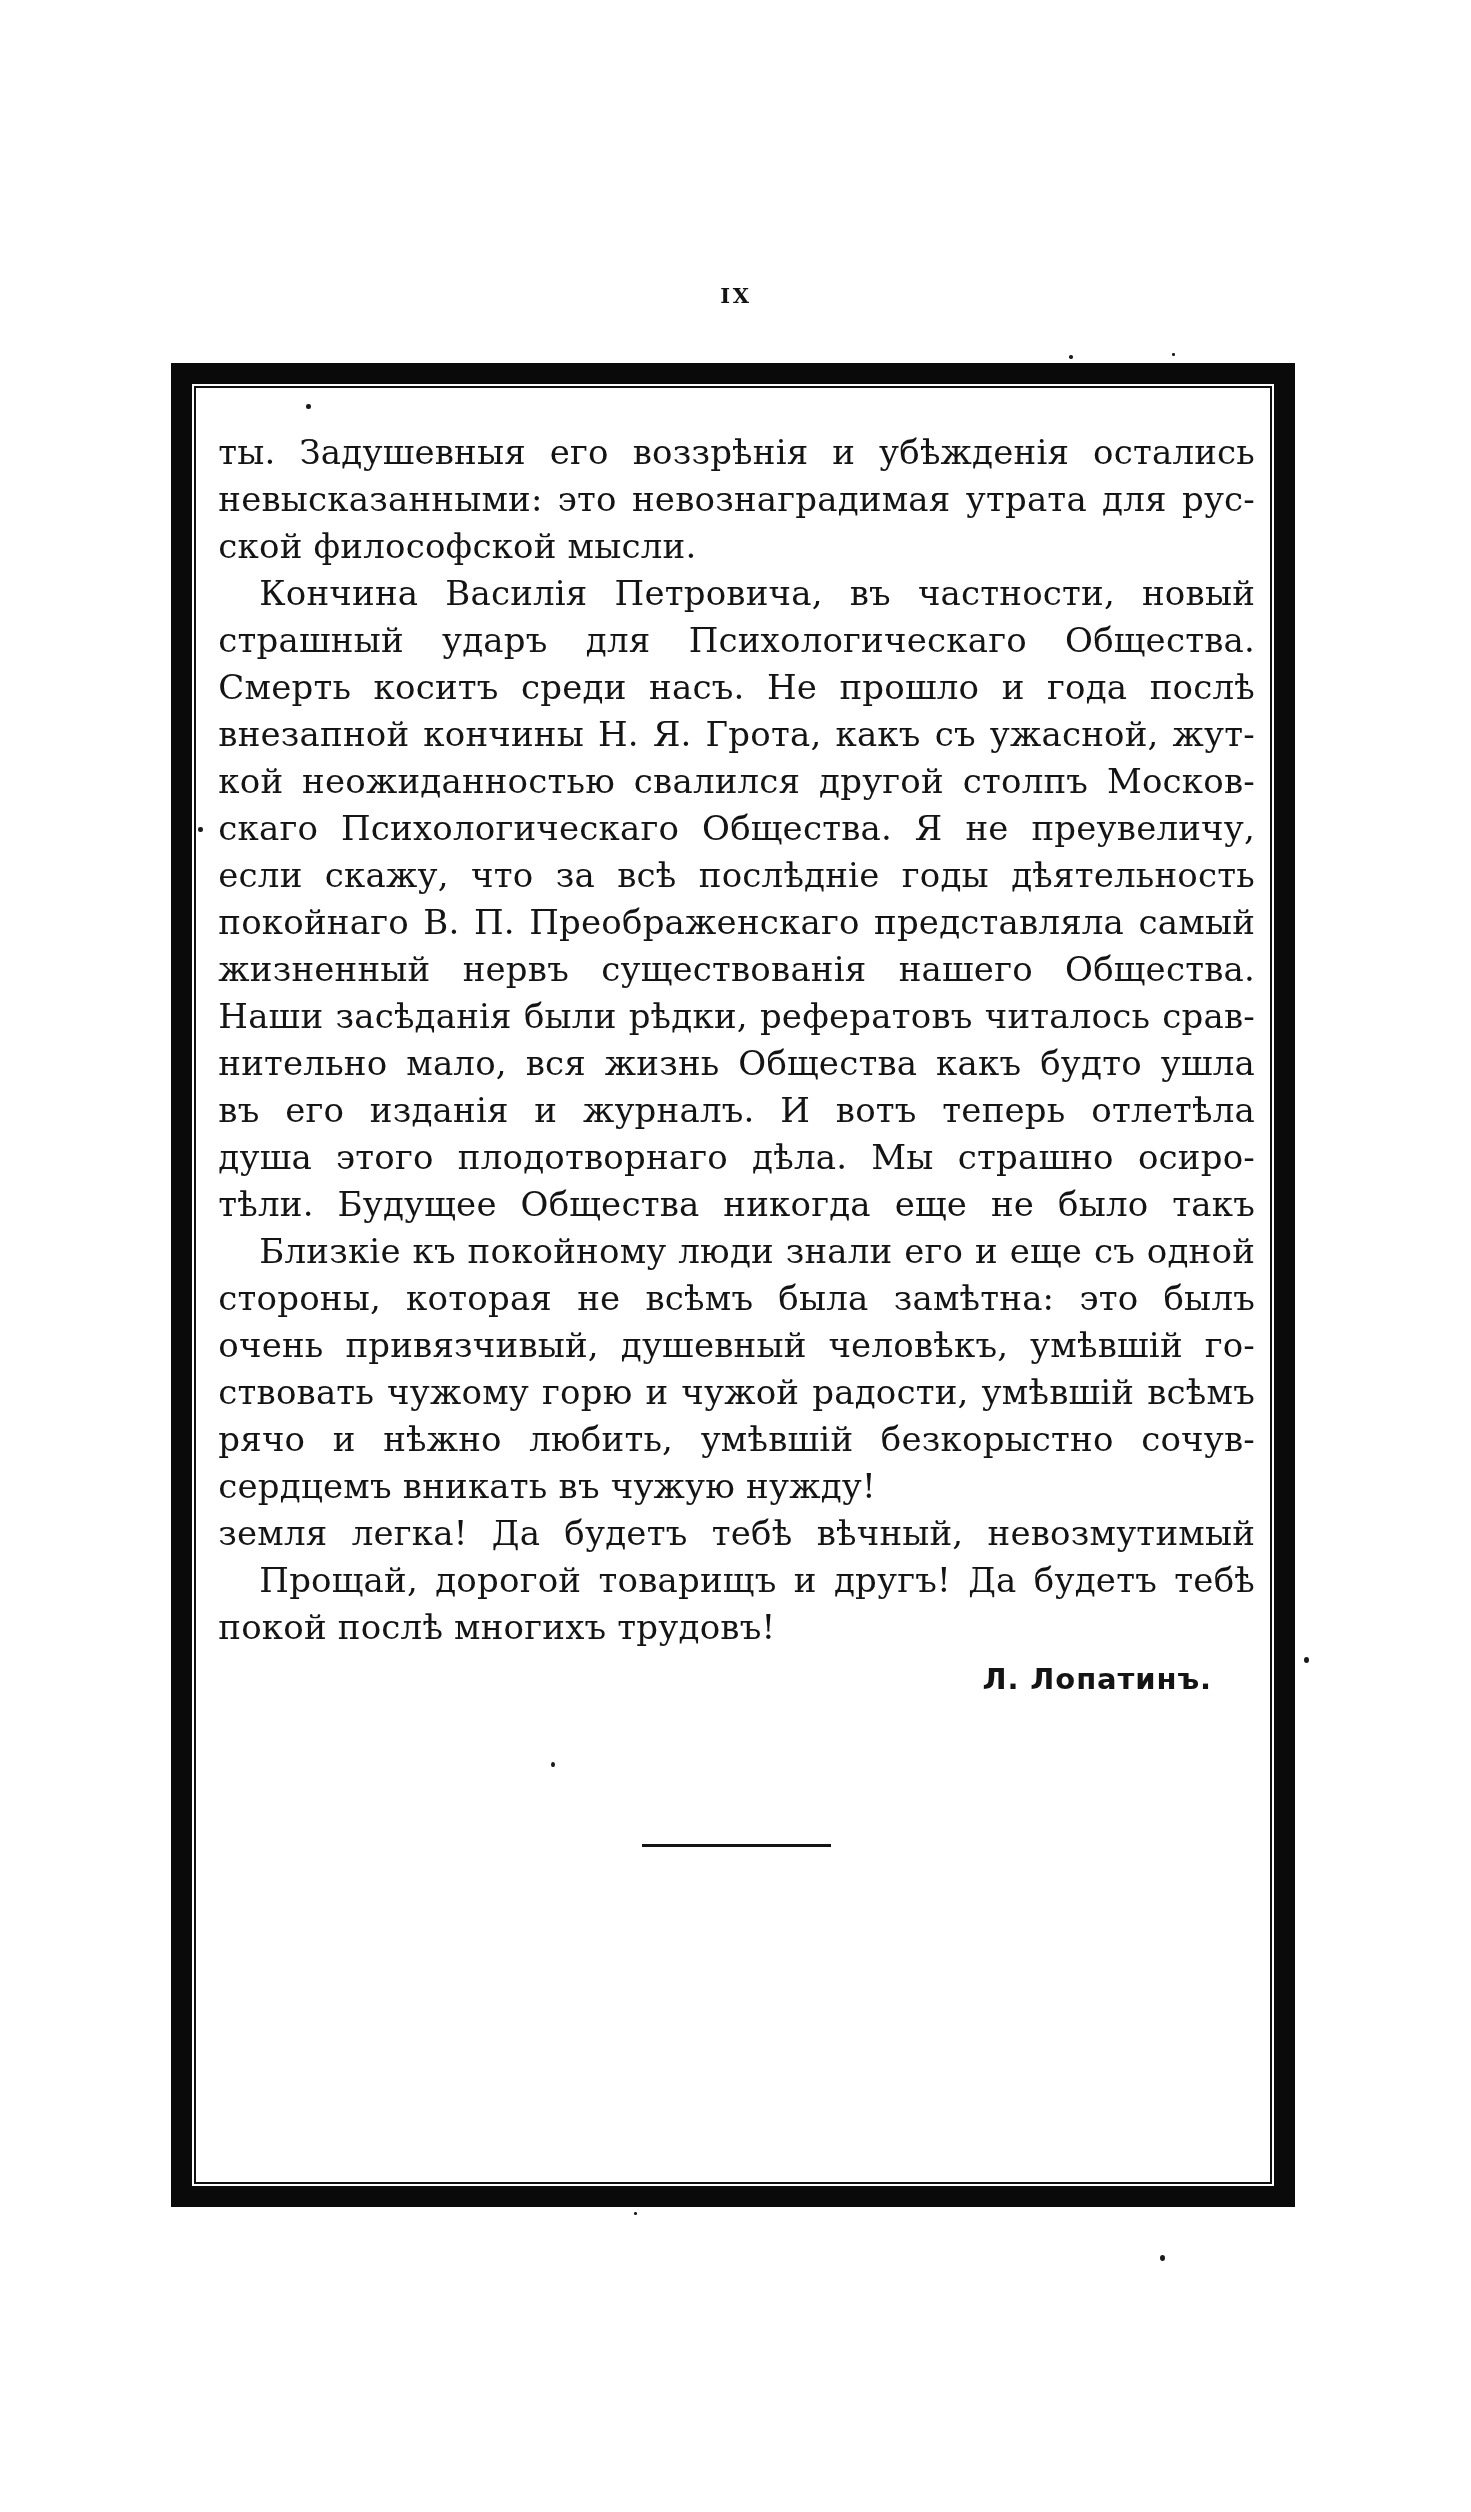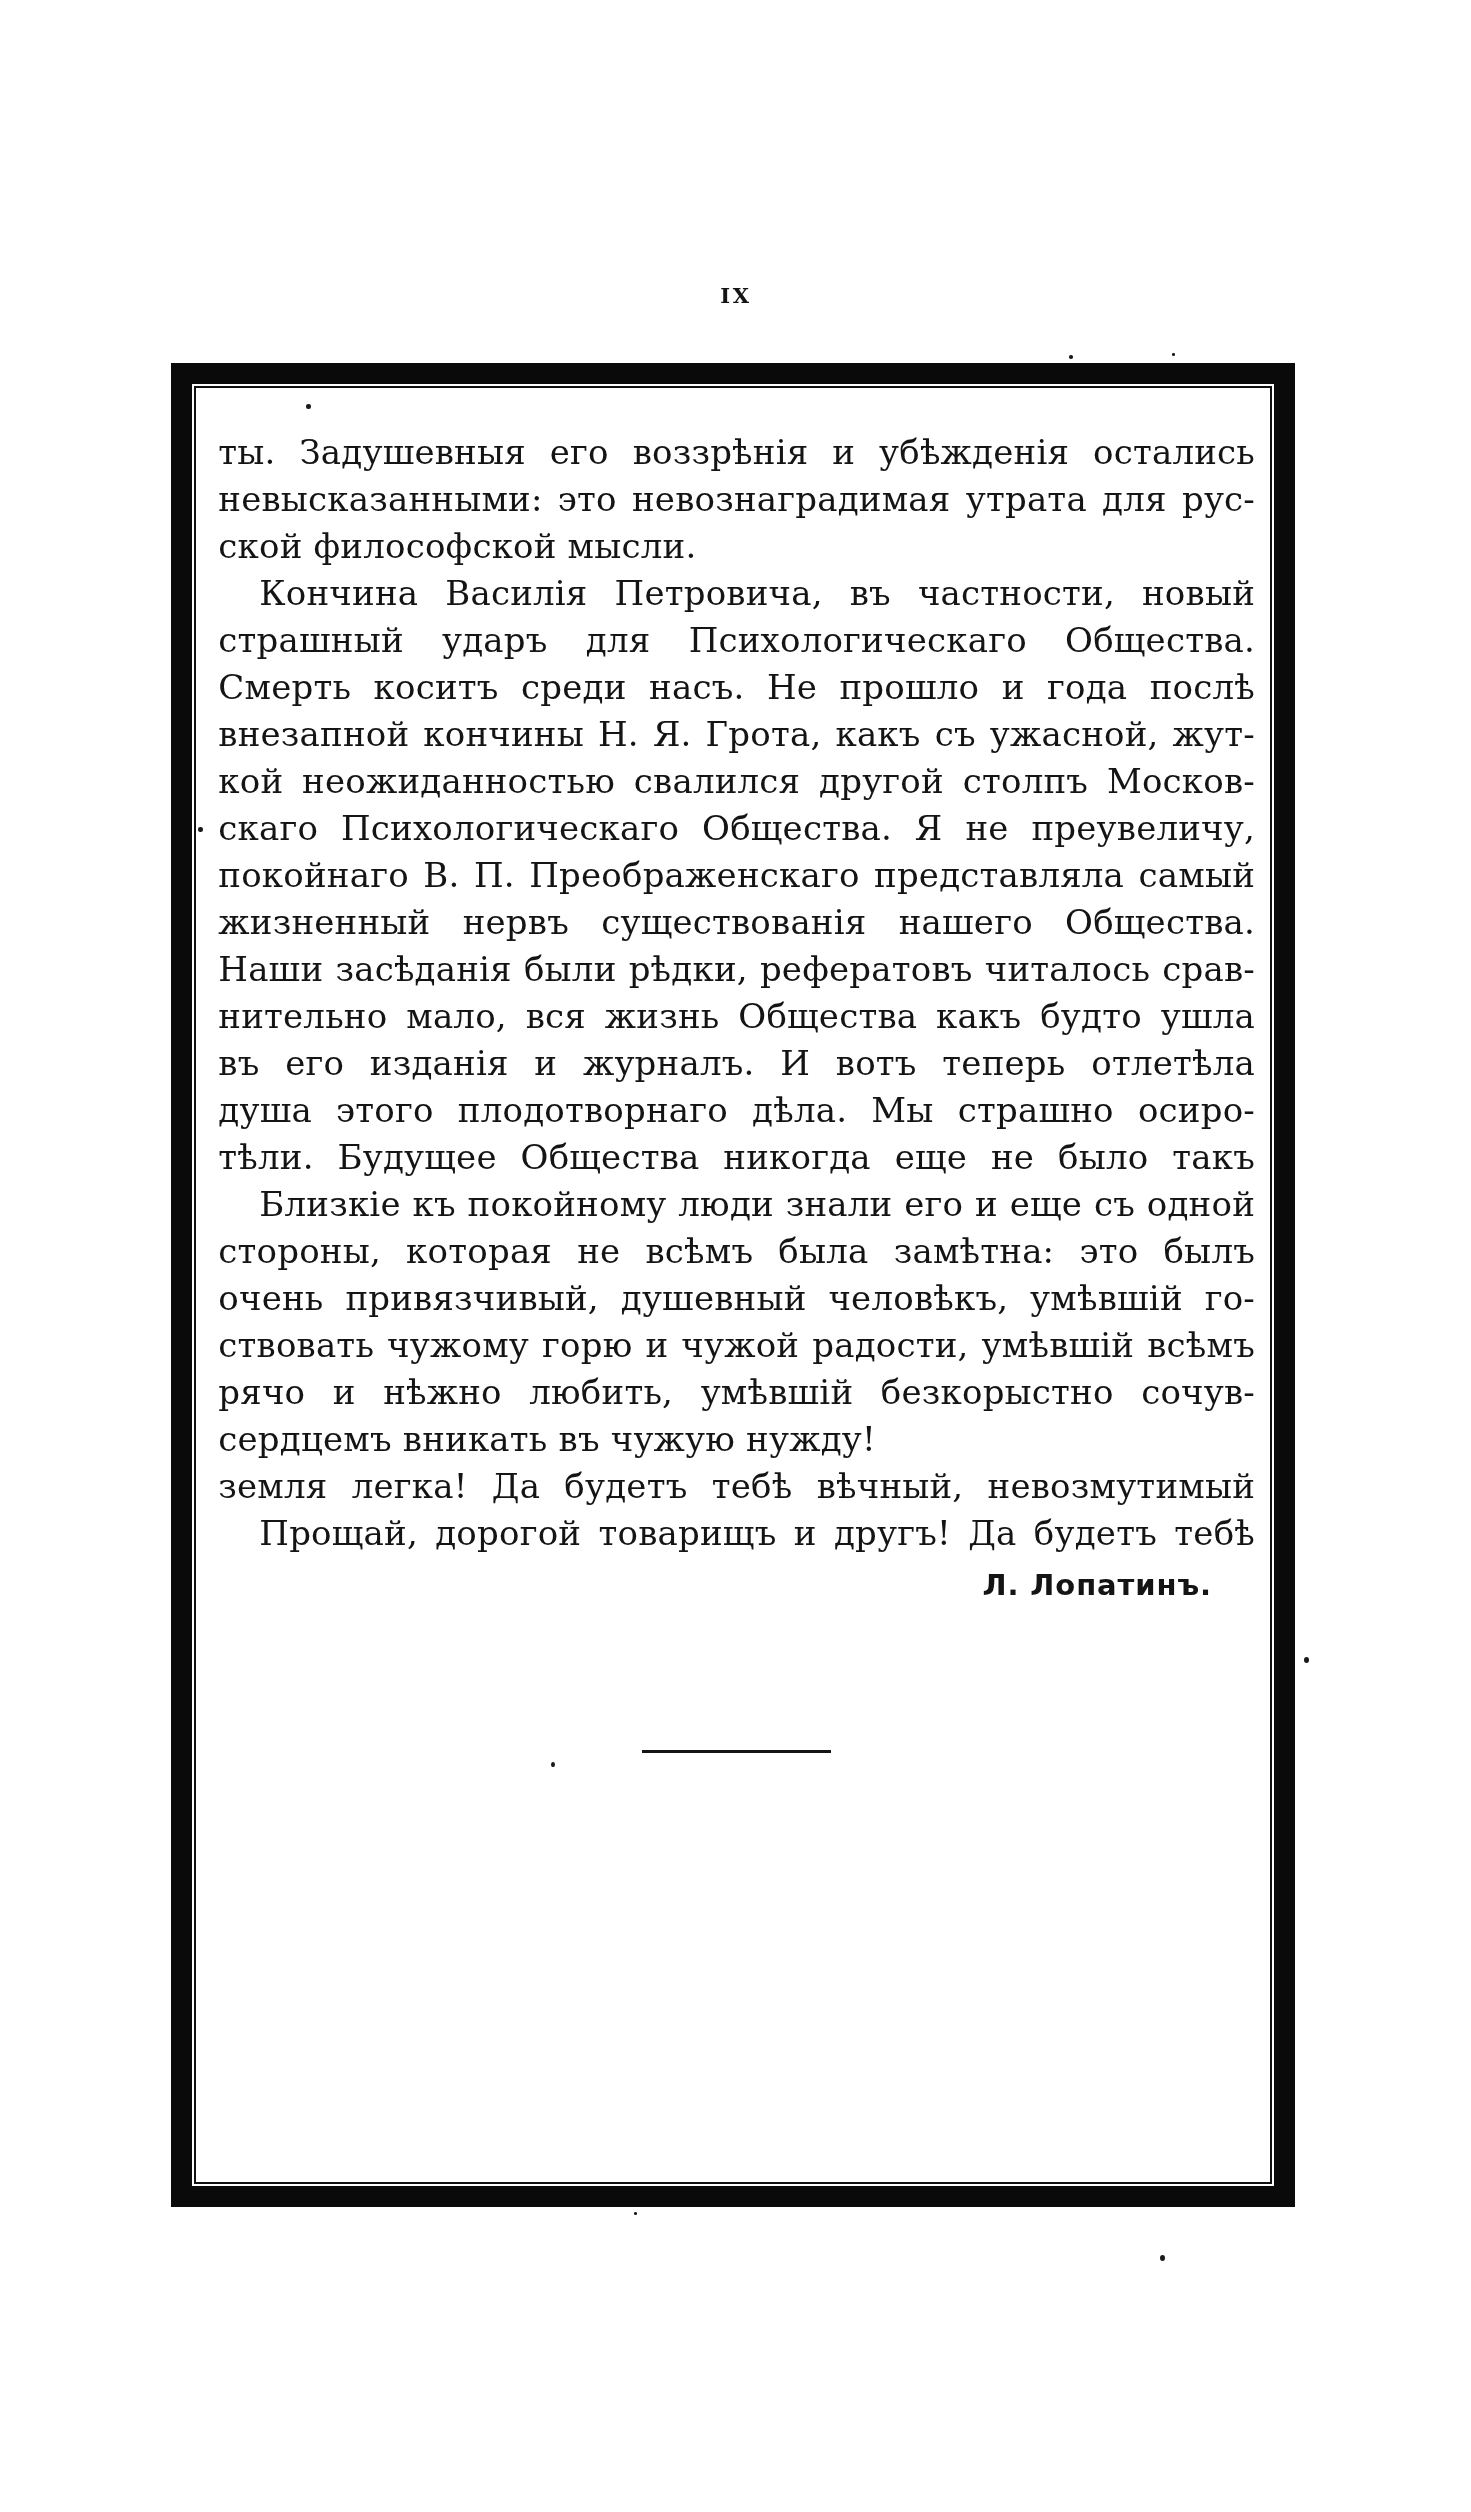--- a/index.html
+++ b/index.html
@@ -124,35 +124,37 @@
       <div>
           <div class="line">ты. Задушевныя его воззрѣнія и убѣжденія остались</div>
           <div class="line">невысказанными: это невознаградимая утрата для рус-</div>
           <div class="line end">ской философской мысли.</div>
           <div class="line indent">Кончина Василія Петровича, въ частности, новый</div>
           <div class="line">страшный ударъ для Психологическаго Общества.</div>
           <div class="line">Смерть коситъ среди насъ. Не прошло и года послѣ</div>
           <div class="line">внезапной кончины Н. Я. Грота, какъ съ ужасной, жут-</div>
           <div class="line">кой неожиданностью свалился другой столпъ Москов-</div>
           <div class="line">скаго Психологическаго Общества. Я не преувеличу,</div>
+          <div class="line">если скажу, что за всѣ послѣдніе годы дѣятельность</div>
           <div class="line">покойнаго В. П. Преображенскаго представляла самый</div>
           <div class="line">жизненный нервъ существованія нашего Общества.</div>
           <div class="line">Наши засѣданія были рѣдки, рефератовъ читалось срав-</div>
           <div class="line">нительно мало, вся жизнь Общества какъ будто ушла</div>
           <div class="line">въ его изданія и журналъ. И вотъ теперь отлетѣла</div>
           <div class="line">душа этого плодотворнаго дѣла. Мы страшно осиро-</div>
           <div class="line">тѣли. Будущее Общества никогда еще не было такъ</div>
           <div class="line indent">Близкіе къ покойному люди знали его и еще съ одной</div>
           <div class="line">стороны, которая не всѣмъ была замѣтна: это былъ</div>
           <div class="line">очень привязчивый, душевный человѣкъ, умѣвшій го-</div>
           <div class="line">ствовать чужому горю и чужой радости, умѣвшій всѣмъ</div>
           <div class="line">рячо и нѣжно любить, умѣвшій безкорыстно сочув-</div>
           <div class="line end">сердцемъ вникать въ чужую нужду!</div>
           <div class="line">земля легка! Да будетъ тебѣ вѣчный, невозмутимый</div>
           <div class="line indent">Прощай, дорогой товарищъ и другъ! Да будетъ тебѣ</div>
+          <div class="line end">покой послѣ многихъ трудовъ!</div>
         </div>
 
       <div class="signature-line">Л. Лопатинъ.</div>
 
       <div class="separator-rule"></div>
 
     </div>
   </div>
 </div>
 

